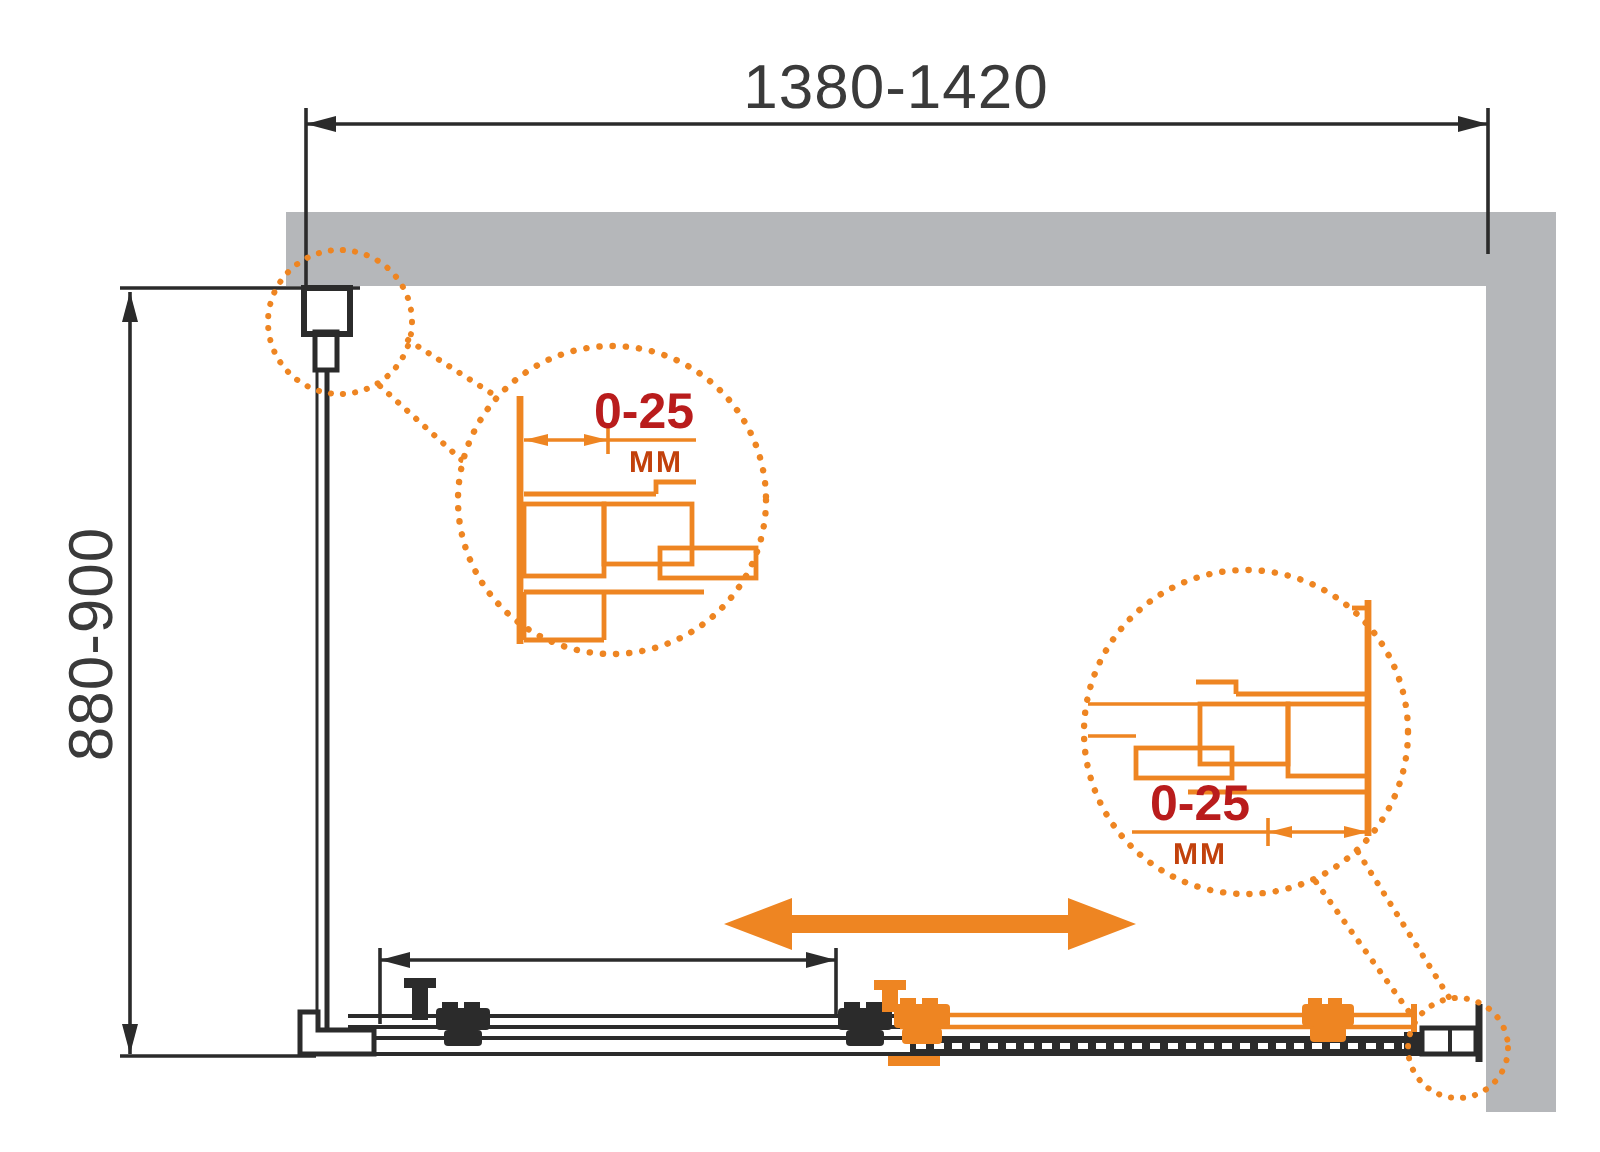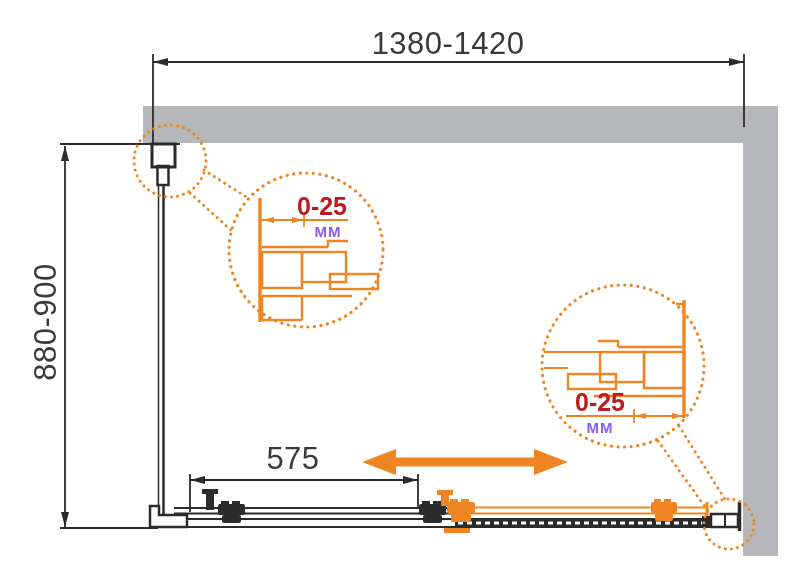--- a/index.html
+++ b/index.html
@@ -6,21 +6,21 @@
   #stage{
     position:relative;width:800px;height:556px;background:#ffffff;
     font-family:"Liberation Sans", sans-serif;overflow:hidden;
   }
   #stage svg{position:absolute;left:0;top:0;}
   .lbl{position:absolute;color:#3a3a3a;white-space:nowrap;}
   .dim-label{font-size:31px;letter-spacing:0.5px;}
   .dim-label.h{transform:translate(-50%,-50%) rotate(-90deg);}
   .dim-label.c{transform:translateX(-50%);}
   .detail-range{font-size:25px;color:#b91c1c;font-weight:600;transform:translateX(-50%);}
-  .detail-unit{font-size:15px;color:#8b5cf6;font-weight:700;letter-spacing:1px;transform:translateX(-50%);}
+  .detail-unit{font-size:15px;color:#c2410c;font-weight:700;letter-spacing:1px;transform:translateX(-50%);}
 </style>
 </head>
 <body>
 
 <div id="stage">
 
   <svg width="800" height="576" viewBox="0 0 800 576">
 
     <g>
       <rect x="143" y="106" width="635" height="37" fill="#b5b7ba"></rect>
@@ -146,21 +146,20 @@
         <polygon points="684,416 672,413 672,419" fill="#ee8522" stroke="none"></polygon>
         <line x1="634" y1="409" x2="634" y2="423" stroke-width="1.8"></line>
       </g>
     </g>
   </svg>
 
   <span class="lbl dim-label c" style="left:448px;top:26px;">1380-1420</span>
 
   <span class="lbl dim-label h" style="left:46px;top:322px;">880-900</span>
 
-  <span class="lbl dim-label c" style="left:293px;top:441px;">575</span>
 
   <span class="lbl detail-range" style="left:322px;top:192px;">0-25</span>
   <span class="lbl detail-unit" style="left:328px;top:223px;">MM</span>
 
   <span class="lbl detail-range" style="left:600px;top:388px;">0-25</span>
   <span class="lbl detail-unit" style="left:600px;top:419px;">MM</span>
 
 </div>
 
 </body></html>

